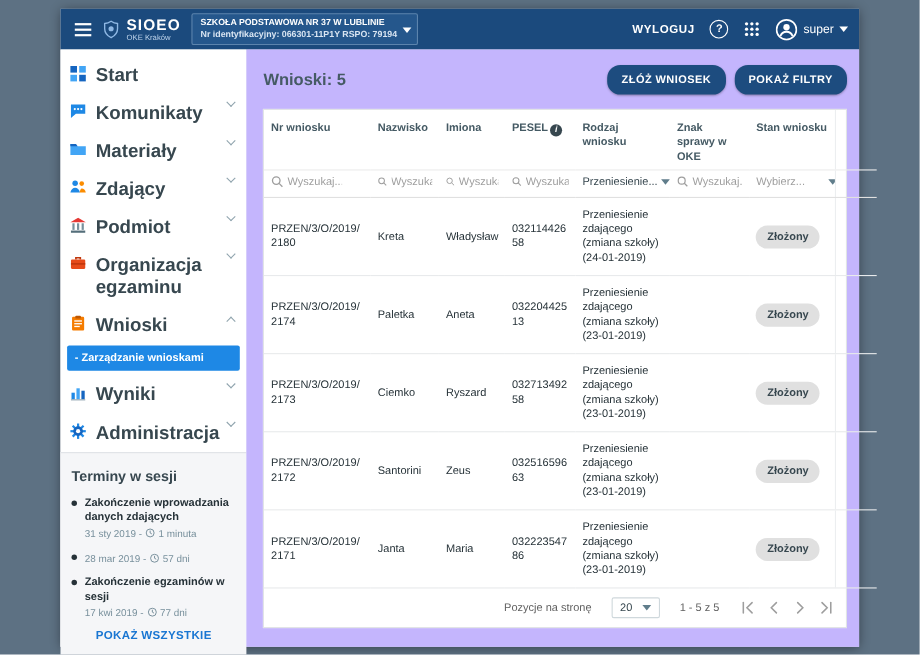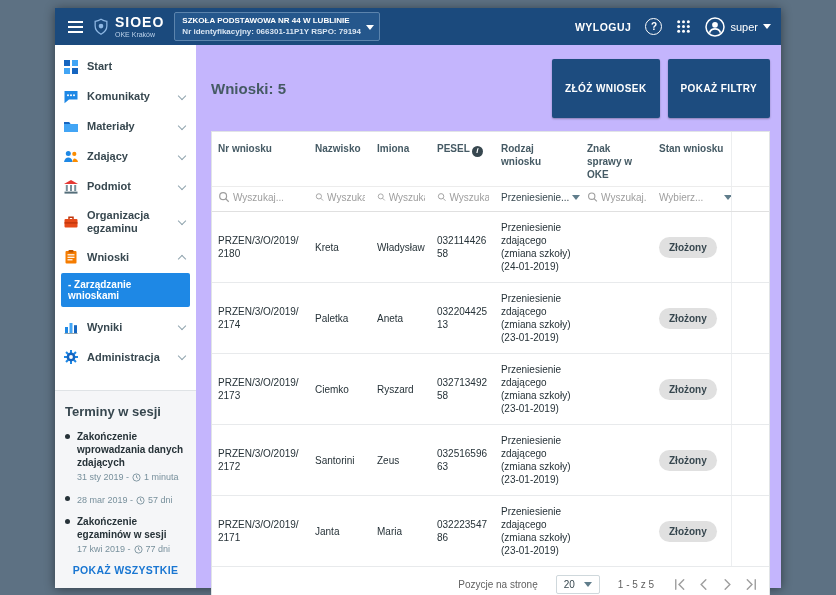--- a/index.html
+++ b/index.html
@@ -47,22 +47,22 @@
   .apps-btn { display: flex; cursor: pointer; }
   .user-chip { display: flex; align-items: center; gap: 5px; font-size: 11px; cursor: pointer; }
 
   
   .body-row { flex: 1; display: flex; min-height: 0; }
 
   
   .sidebar { flex: 0 0 141px; background: #fff; display: flex; flex-direction: column; min-height: 0; }
   .nav { padding-top: 7px; }
   .nav-item {
-    display: flex; align-items: center; gap: 8px; padding: 7px 8px;
-    font-size: 11px; font-weight: bold; color: #37474f; cursor: pointer; line-height: 1.2;
+    display: flex; gap: 8px; padding: 7px 8px;
+    font-size: 17px; font-weight: bold; color: #37474f; cursor: pointer; line-height: 1.2;
   }
   .nav-icon { flex: 0 0 16px; height: 16px; }
   .nav-label { flex: 1; }
   .chev { width: 6px; height: 6px; border-right: 1.5px solid #90a4ae; border-bottom: 1.5px solid #90a4ae; display: inline-block; margin-right: 3px; flex: 0 0 auto; }
   .chev.down { transform: rotate(45deg); margin-top: -3px; }
   .chev.up { transform: rotate(-135deg); margin-top: 3px; }
   .nav-subitem {
     margin: 1px 6px 5px; background: #1e88e5; color: #fff; font-size: 10px; font-weight: bold;
     padding: 6px 7px; border-radius: 2px; cursor: pointer;
   }
@@ -75,22 +75,22 @@
   .term-date { font-size: 9px; color: #78909c; margin-top: 3px; display: flex; align-items: center; gap: 3px; }
   .show-all { text-align: center; color: #1976d2; font-weight: bold; font-size: 10.5px; letter-spacing: .3px; margin-top: 8px; cursor: pointer; }
 
   
   .content { flex: 1; padding: 12px 11px 0 15px; min-width: 0; background: #c4b5fd; }
   .content-header { display: flex; align-items: center; margin: 2px 0 13px; }
   .page-title { font-size: 15px; font-weight: bold; color: #455a64; }
   .header-actions { margin-left: auto; display: flex; gap: 8px; }
   .btn {
     background: #1d4c7f; color: #fff; border: none; font-family: inherit;
-    font-size: 10px; font-weight: bold; letter-spacing: .4px; padding: 24px 13px;
-    border-radius: 2px; cursor: pointer; box-shadow: 0 1px 2px rgba(0,0,0,.3);
+    font-size: 10px; font-weight: bold; letter-spacing: .4px; padding: 8px 13px;
+    border-radius: 12px; cursor: pointer; box-shadow: 0 1px 2px rgba(0,0,0,.3);
   }
   .table-card { background: #fff; border: 1px solid #e1e4e6; }
   table { width: 100%; border-collapse: collapse; table-layout: fixed; }
   th, td { text-align: left; }
   .head-row th {
     font-size: 10px; font-weight: bold; color: #455a64;
     padding: 10px 6px 5px; line-height: 1.3; cursor: pointer; vertical-align: top;
     border-bottom: 1px solid #ececec;
   }
   .filter-row th { padding: 4px 6px 8px; border-bottom: 1px solid #e0e0e0; white-space: nowrap; overflow: hidden; font-weight: normal; }
@@ -140,21 +140,21 @@
         <svg width="18" height="18" viewBox="0 0 20 20">
           <path d="M10 1.5c3 2 6.5 2.3 6.5 2.3v5.2c0 5-4.3 7.9-6.5 9-2.2-1.1-6.5-4-6.5-9V3.8S7 3.5 10 1.5z" fill="none" stroke="#8fb8e4" stroke-width="1.4"></path>
           <circle cx="10" cy="9" r="2.6" fill="#8fb8e4"></circle>
         </svg>
         <div class="brand-text">
           <span class="brand-name">SIOEO</span>
           <span class="brand-sub">OKE Kraków</span>
         </div>
       </div>
       <div class="school-box">
-        <div class="school-name">SZKOŁA PODSTAWOWA NR 44 W LUBLINIE</div>
+        <div class="school-name">SZKOŁA PODSTAWOWA NR 37 W LUBLINIE</div>
         <div class="school-details">Nr identyfikacyjny: 066301-11P1Y RSPO: 79194</div>
         <span class="school-caret caret-w"></span>
       </div>
       <div class="tb-right">
         <span class="logout">WYLOGUJ</span>
         <span class="help-circle">?</span>
         <span class="apps-btn">
           <svg width="15" height="15" viewBox="0 0 14 14">
             <g fill="#fff">
               <circle cx="2.5" cy="2.5" r="1.4"></circle>

